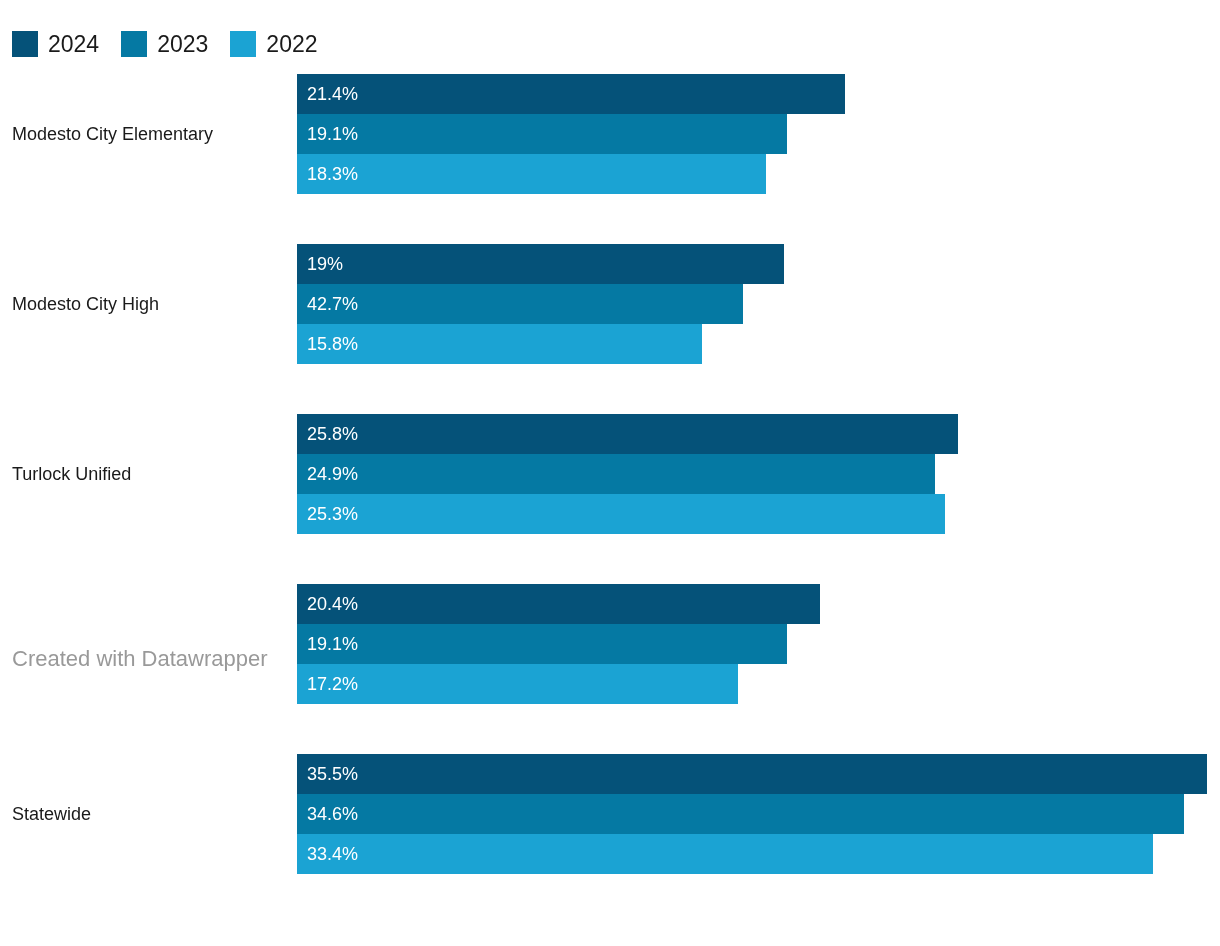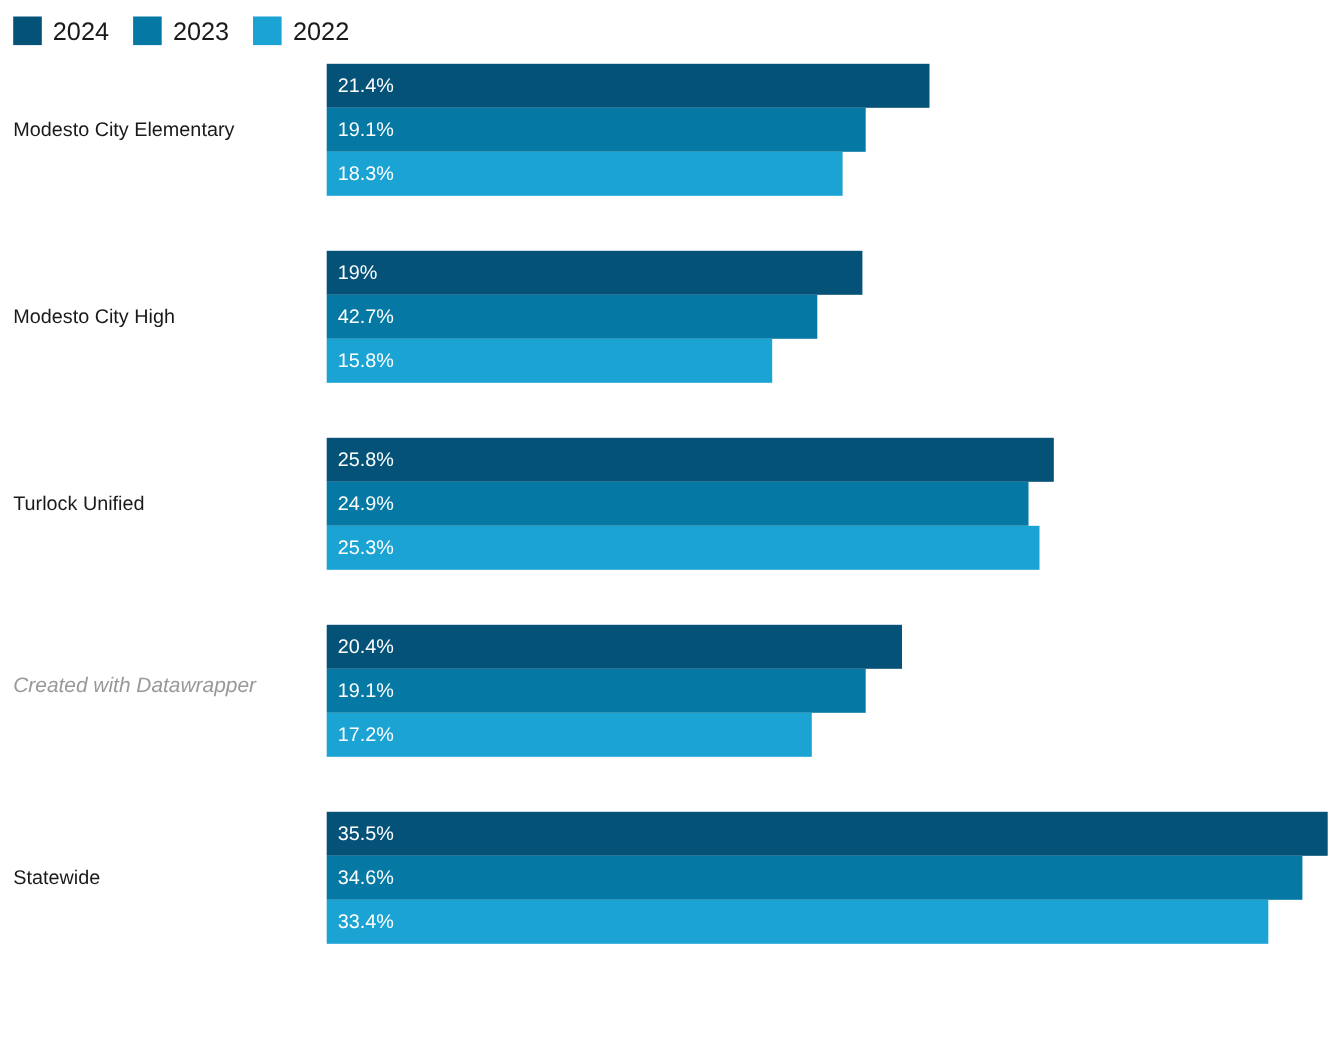--- a/index.html
+++ b/index.html
@@ -14,20 +14,21 @@
     font-family: "Liberation Sans", sans-serif;
     color: #1a1a1a;
     overflow: hidden;
   }
 
   .chart-root {
     position: relative;
     width: 1220px;
     height: 666px;
     box-sizing: border-box;
+    margin-top: 16px;
   }
 
   
   .legend {
     position: absolute;
     left: 12px;
     top: 14px;
     display: flex;
     align-items: center;
     gap: 0;
@@ -112,25 +113,24 @@
     font-size: 18px;
     color: #ffffff;
     white-space: nowrap;
     pointer-events: none;
   }
 
   
   .footer {
     position: absolute;
     left: 12px;
-    bottom: 31px;
-    font-size: 19px;
+    bottom: 10px;
+    font-size: 22px;
     color: #999999;
     white-space: nowrap;
-    font-style: italic;
   }
 </style>
 </head>
 <body>
 
 <div class="chart-root">
 
   <div class="legend">
     <div class="legend-item">
       <span class="legend-swatch" style="background: rgb(5, 82, 121);"></span>

